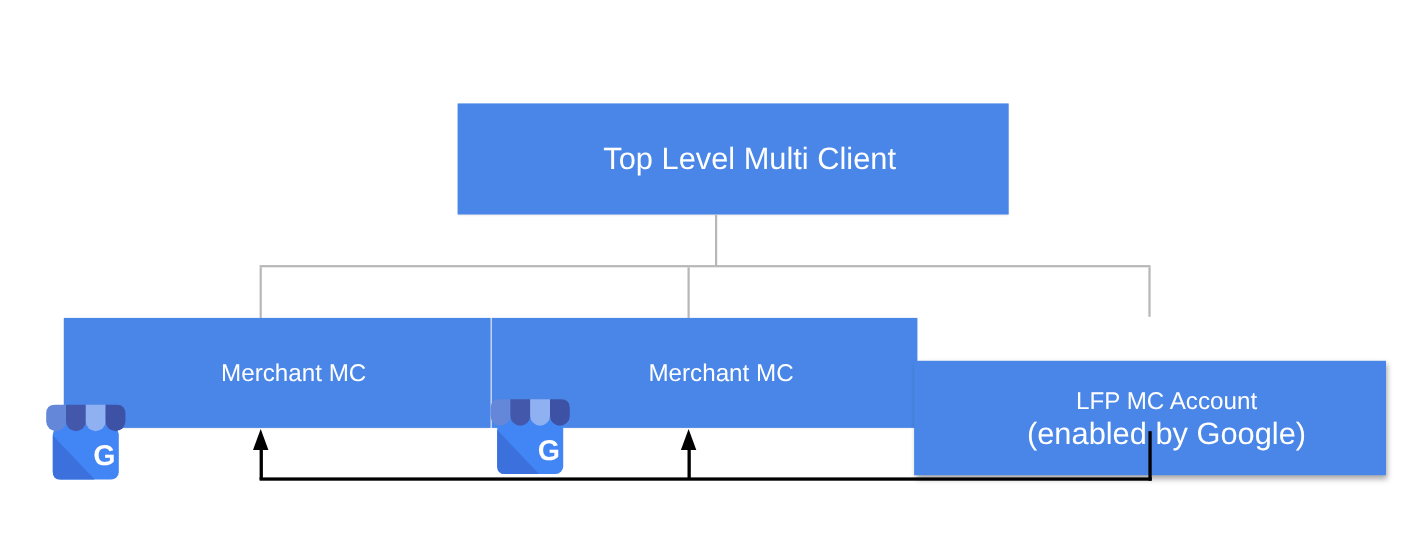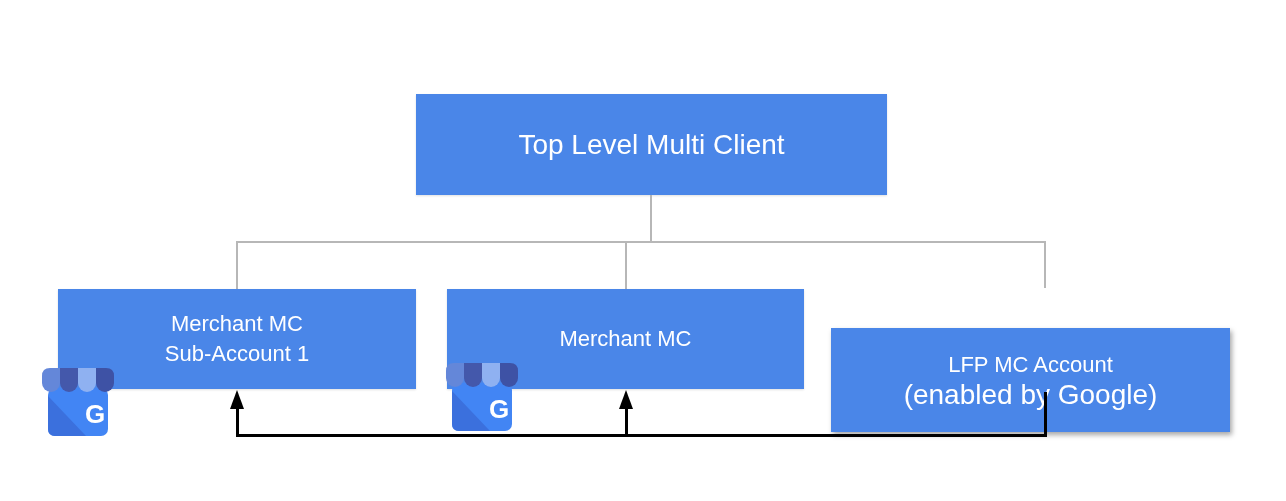--- a/index.html
+++ b/index.html
@@ -11,20 +11,21 @@
     overflow:hidden;
   }
   .box{
     position:absolute;
     background:var(--box-fill,#4a86e8);
     color:var(--box-text,#ffffff);
     display:flex;flex-direction:column;
     align-items:center;justify-content:center;
     text-align:center;
     box-shadow:0 1px 2px rgba(0,0,0,0.12);
+    padding-left:30px;
   }
   .box span{display:block;}
   .box-root{left:416px;top:94px;width:471px;height:101px;font-size:28px;line-height:41px;}
   .box-sub1{left:58px;top:289px;width:358px;height:100px;font-size:22px;line-height:30px;}
   .box-sub2{left:447px;top:289px;width:357px;height:100px;font-size:22px;line-height:30px;}
   .box-lfp{left:831px;top:288px;width:399px;height:104px;font-size:22px;line-height:30px;
            box-shadow:2px 3px 5px rgba(0,0,0,0.35);margin-top:40px;}
   .box-lfp .sub-line{font-size:28px;}
   .tree-line{position:absolute;background:var(--tree-line,#b7b7b7);}
   .flow-line{position:absolute;background:var(--flow-line,#000000);}
@@ -46,21 +47,20 @@
   </div>
 
   <div class="tree-line" style="left:650px;top:195px;width:2px;height:47px;"></div>
   <div class="tree-line" style="left:236px;top:241px;width:810px;height:2px;"></div>
   <div class="tree-line" style="left:236px;top:243px;width:2px;height:46px;"></div>
   <div class="tree-line" style="left:625px;top:243px;width:2px;height:46px;"></div>
   <div class="tree-line" style="left:1044px;top:243px;width:2px;height:45px;"></div>
 
   <div class="box box-sub1">
     <span>Merchant MC</span>
-    <span>Sub-Account 1</span>
   </div>
 
   <div class="box box-sub2">
     <span>Merchant MC</span>
   </div>
 
   <div class="box box-lfp">
     <span>LFP MC Account</span>
     <span class="sub-line">(enabled by Google)</span>
   </div>

